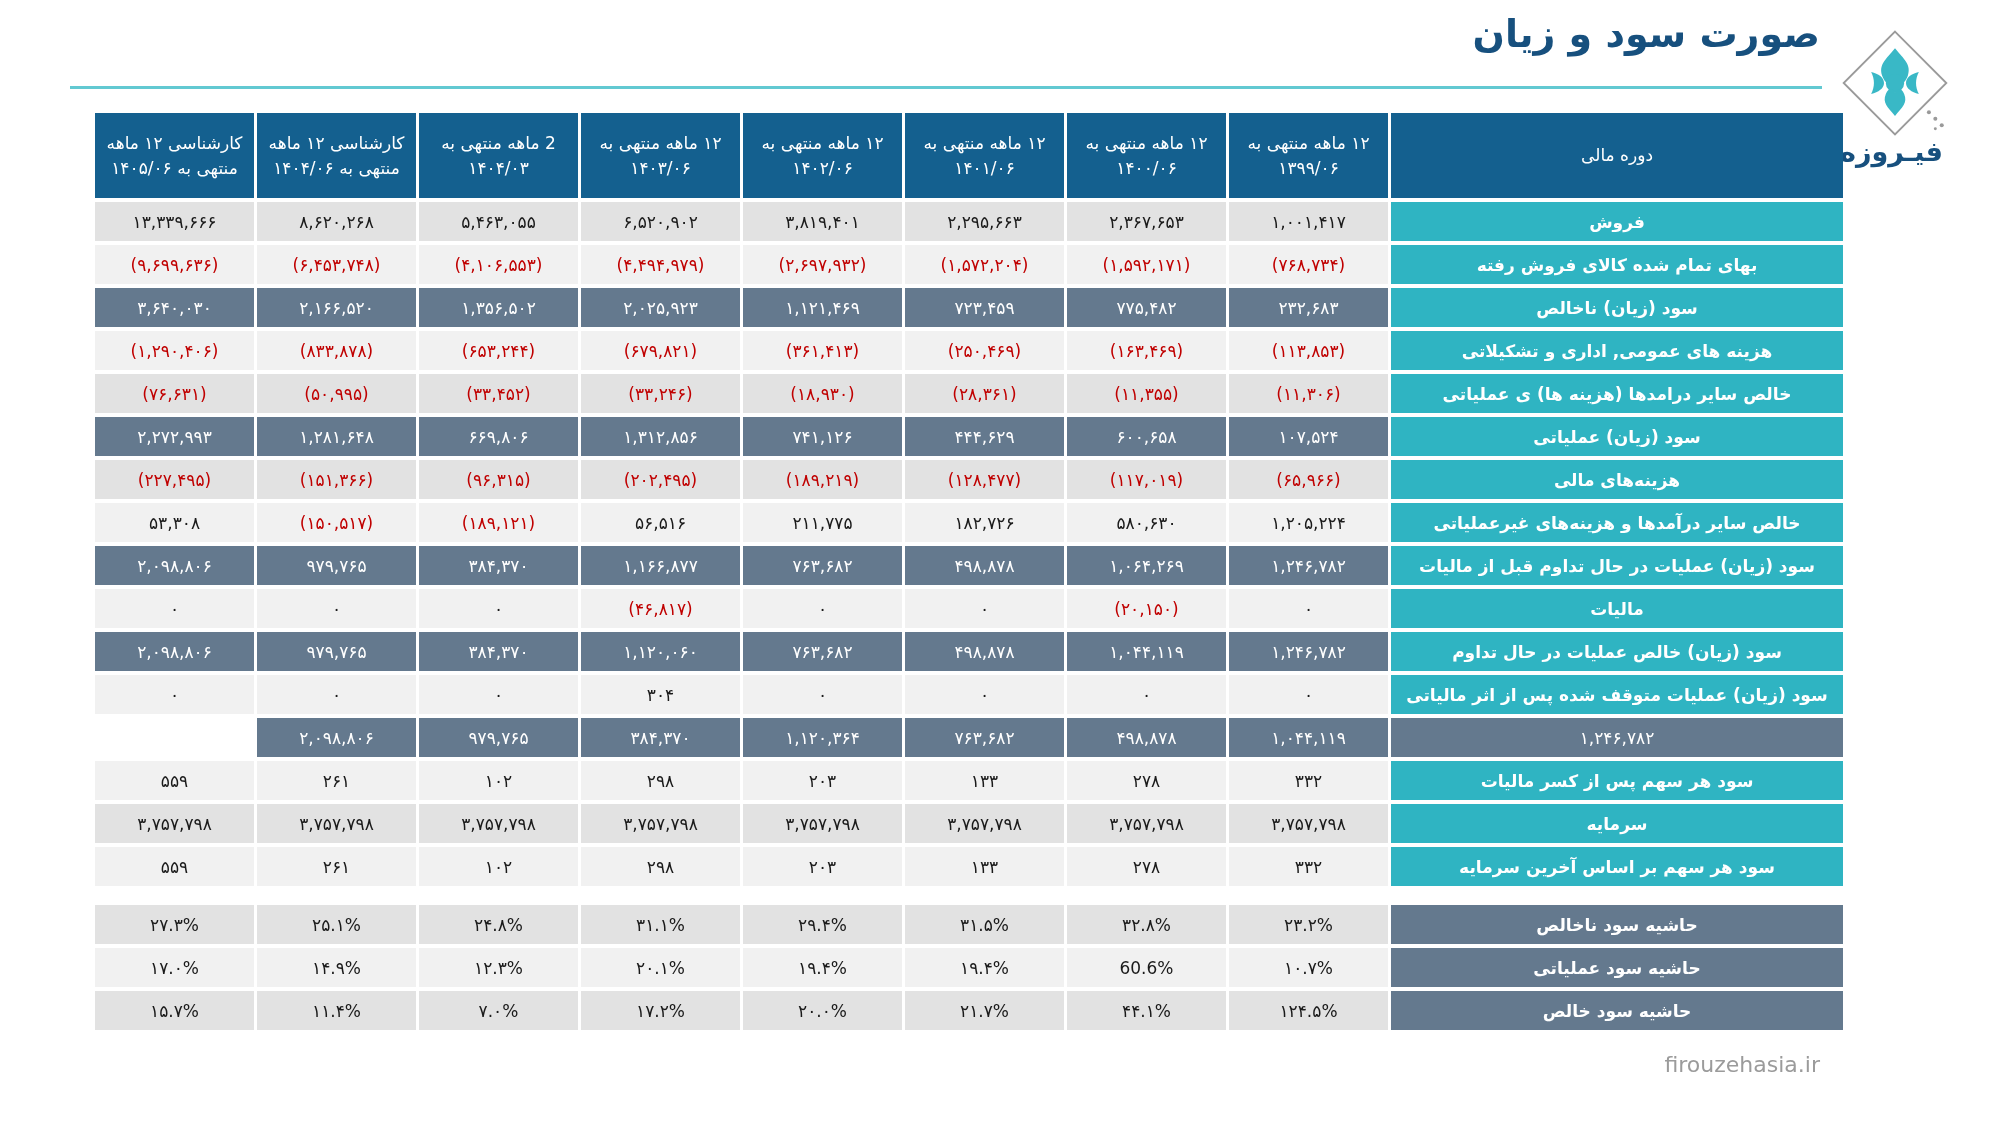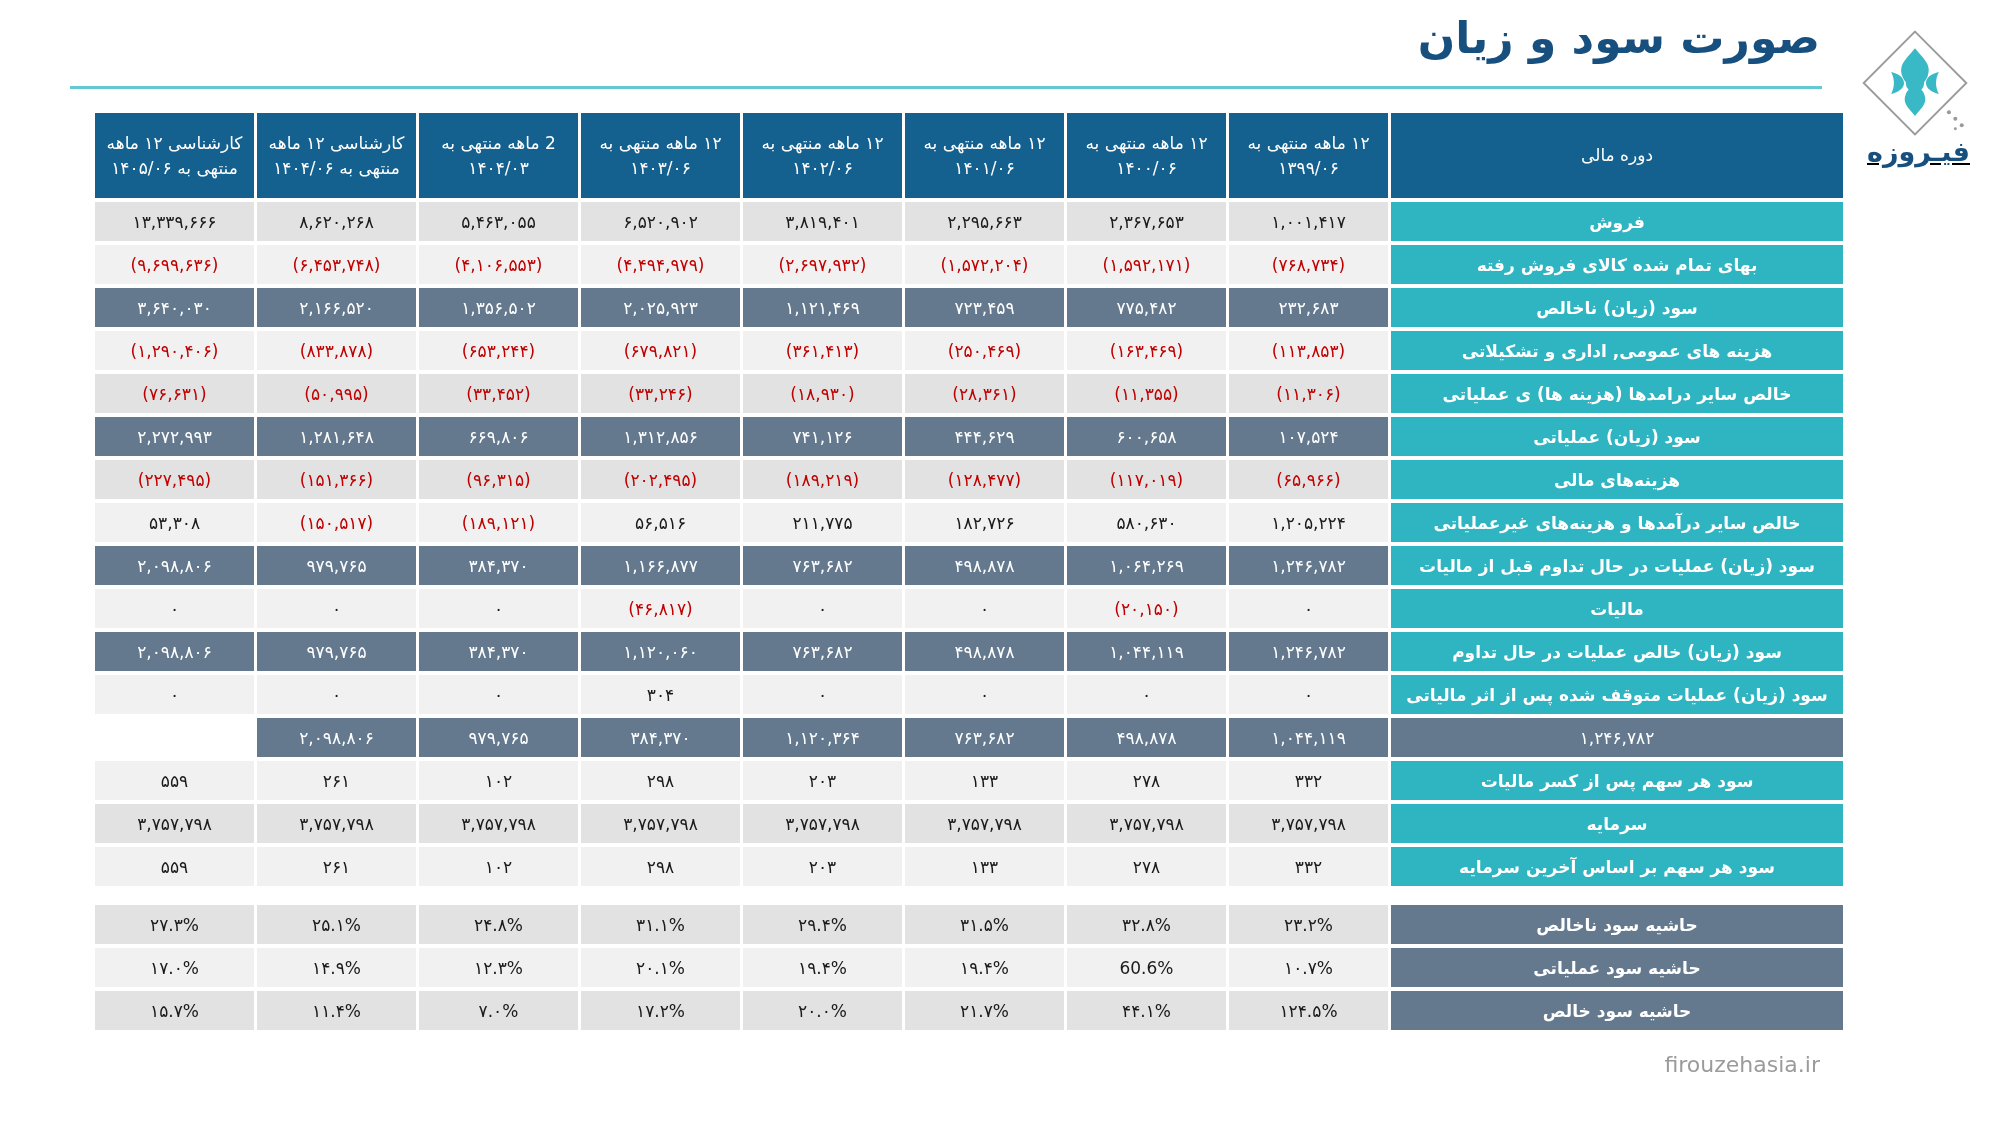--- a/index.html
+++ b/index.html
@@ -1,21 +1,21 @@
 <!DOCTYPE html>
 <html lang="fa"><head>
 <meta charset="utf-8">
 <style>
   html,body{margin:0;padding:0;background:#ffffff;}
   body{width:2000px;height:1125px;position:relative;overflow:hidden;
        font-family:"DejaVu Sans","Liberation Sans",sans-serif;}
-  .page-title{position:absolute;top:12px;right:180px;font-size:44px;font-weight:bold;
+  .page-title{position:absolute;top:12px;right:180px;font-size:38px;font-weight:bold;
        color:#17507e;direction:rtl;}
   .title-rule{position:absolute;top:86px;left:70px;width:1752px;height:3px;background:#62c9d2;}
-  .logo-wrap{position:absolute;top:28px;right:30px;width:130px;text-align:right;text-decoration:underline;}
+  .logo-wrap{position:absolute;top:28px;right:30px;width:130px;text-align:left;}
   .logo-text{font-size:27px;font-weight:bold;color:#17507e;direction:rtl;margin-top:-6px;letter-spacing:2px;}
   .footer-link{position:absolute;top:1052px;right:180px;font-size:22px;color:#9b9b9b;}
 
   .tbl{position:absolute;left:70px;top:113px;width:1748px;padding-left:25px;}
   .trow{display:grid;grid-template-columns:452px repeat(8,159px);column-gap:3px;
         direction:rtl;margin-bottom:4px;}
   .hrow .cell{height:85px;}
   .cell{height:39px;display:flex;align-items:center;justify-content:center;
         font-size:17px;text-align:center;}
   .hcell{background:#14608f;color:#ffffff;flex-direction:column;line-height:1.45;direction:rtl;}

